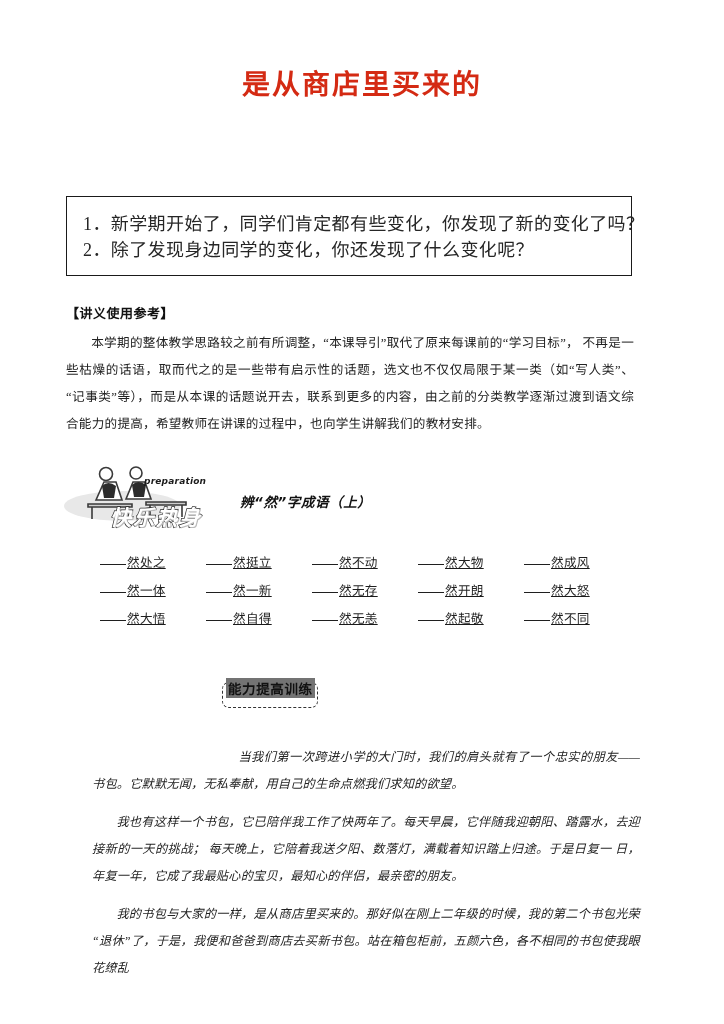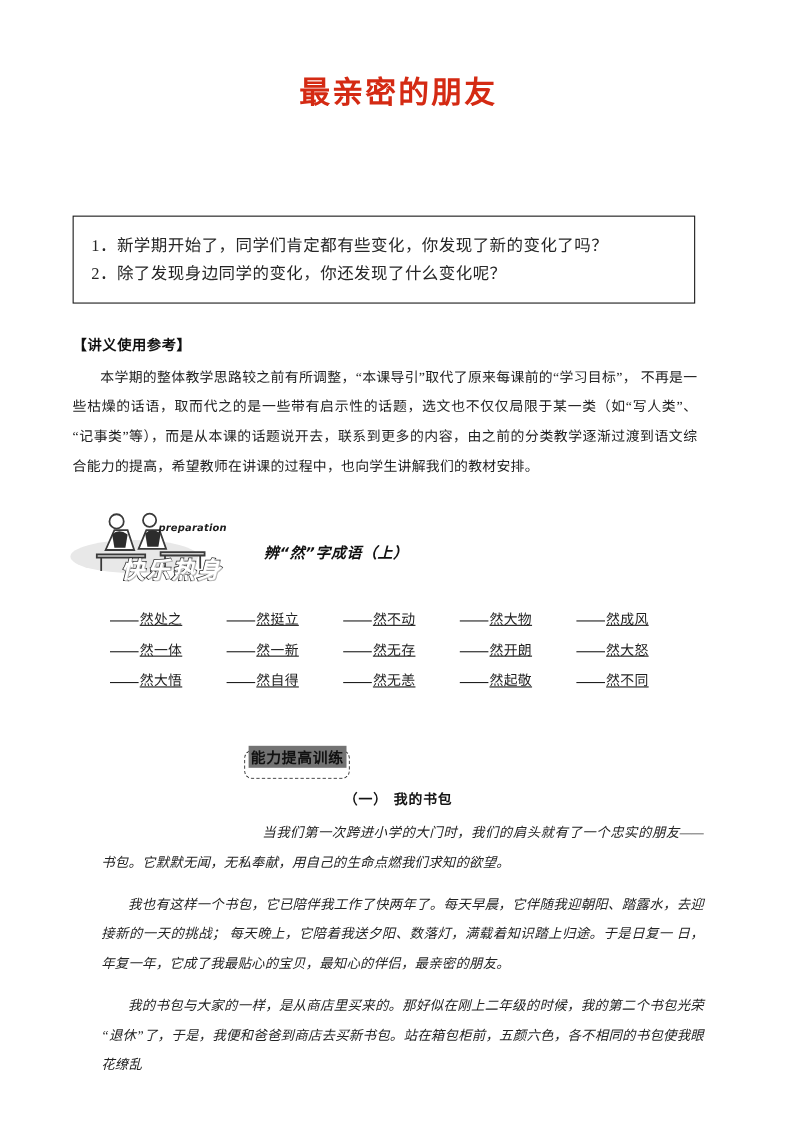--- a/index.html
+++ b/index.html
@@ -44,21 +44,21 @@
   .intro-box {
     position: absolute;
     left: 66px;
     top: 196px;
     width: 566px;
     box-sizing: border-box;
     border: 1.6px solid #1a1a1a;
     padding: 14px 16px 12px 16px;
   }
   .intro-line {
-    font-size: 15px;
+    font-size: 18px;
     line-height: 26px;
     color: #262626;
     letter-spacing: .4px;
     white-space: nowrap;
   }
 
   
   .usage-head {
     position: absolute;
     left: 66px;
@@ -226,21 +226,21 @@
     letter-spacing: .2px;
     color: #232323;
   }
   .passage p.first { text-indent: 12em; }
 </style>
 </head>
 <body>
 
 <div class="page">
 
-  <div class="doc-title">最亲密的朋友</div>
+  <div class="doc-title">是从商店里买来的</div>
 
   <div class="intro-box">
     <div class="intro-line">1．新学期开始了，同学们肯定都有些变化，你发现了新的变化了吗？</div>
     <div class="intro-line">2．除了发现身边同学的变化，你还发现了什么变化呢？</div>
   </div>
 
   <div class="usage-head">【讲义使用参考】</div>
   <div class="usage-body">本学期的整体教学思路较之前有所调整，“本课导引”取代了原来每课前的“学习目标”， 不再是一些枯燥的话语，取而代之的是一些带有启示性的话题，选文也不仅仅局限于某一类（如“写人类”、“记事类”等），而是从本课的话题说开去，联系到更多的内容，由之前的分类教学逐渐过渡到语文综合能力的提高，希望教师在讲课的过程中，也向学生讲解我们的教材安排。</div>
 
   <div class="warmup">
@@ -281,21 +281,20 @@
 
     <div class="idiom-cell"><span class="blank"></span><span>然大悟</span></div>
     <div class="idiom-cell"><span class="blank"></span><span>然自得</span></div>
     <div class="idiom-cell"><span class="blank"></span><span>然无恙</span></div>
     <div class="idiom-cell"><span class="blank"></span><span>然起敬</span></div>
     <div class="idiom-cell"><span class="blank"></span><span>然不同</span></div>
   </div>
 
   <div class="train-box"></div>
   <div class="train-label">能力提高训练</div>
-  <div class="passage-title">（一） 我的书包</div>
 
   <div class="passage">
     <p class="first">当我们第一次跨进小学的大门时，我们的肩头就有了一个忠实的朋友——书包。它默默无闻，无私奉献，用自己的生命点燃我们求知的欲望。</p>
     <p>我也有这样一个书包，它已陪伴我工作了快两年了。每天早晨，它伴随我迎朝阳、踏露水，去迎接新的一天的挑战； 每天晚上，它陪着我送夕阳、数落灯，满载着知识踏上归途。于是日复一 日，年复一年，它成了我最贴心的宝贝，最知心的伴侣，最亲密的朋友。</p>
     <p>我的书包与大家的一样，是从商店里买来的。那好似在刚上二年级的时候，我的第二个书包光荣“退休”了，于是，我便和爸爸到商店去买新书包。站在箱包柜前，五颜六色，各不相同的书包使我眼花缭乱</p>
   </div>
 
 </div>
 
 </body></html>

